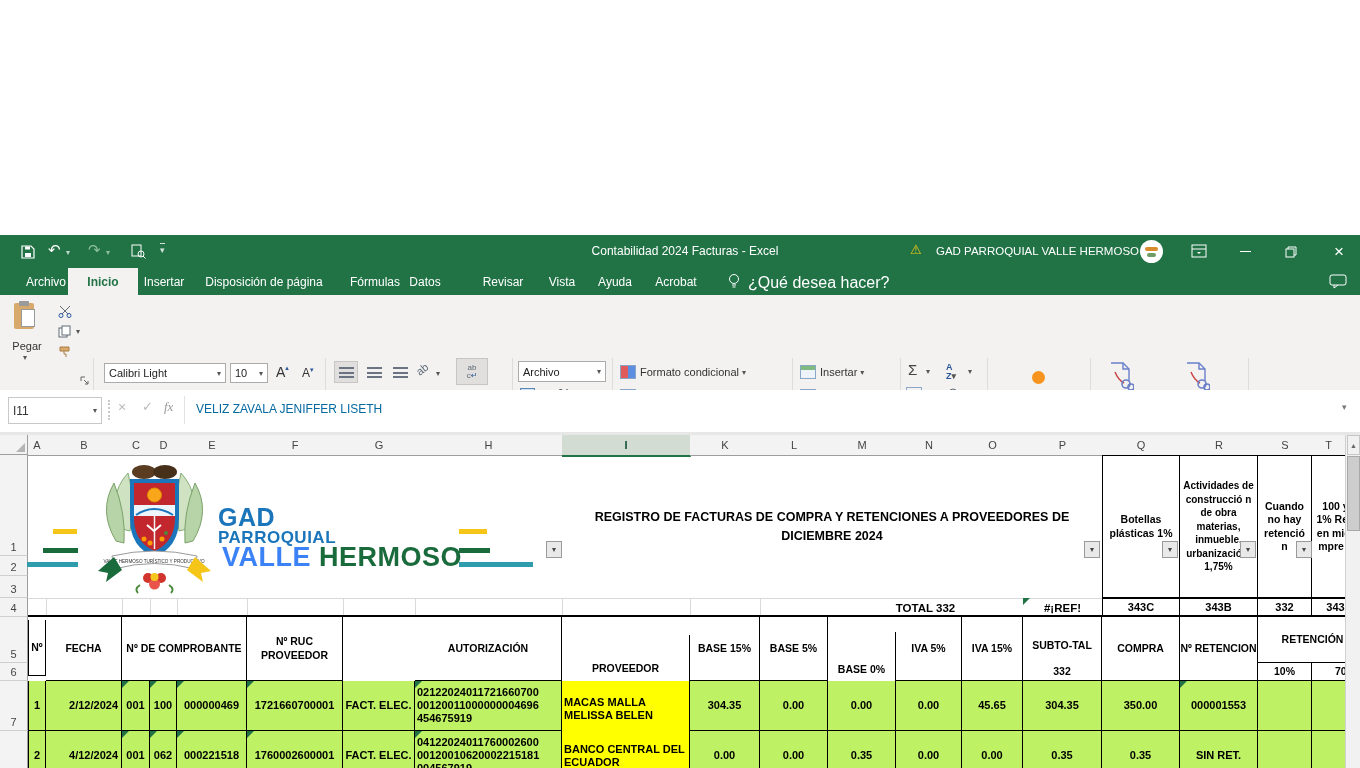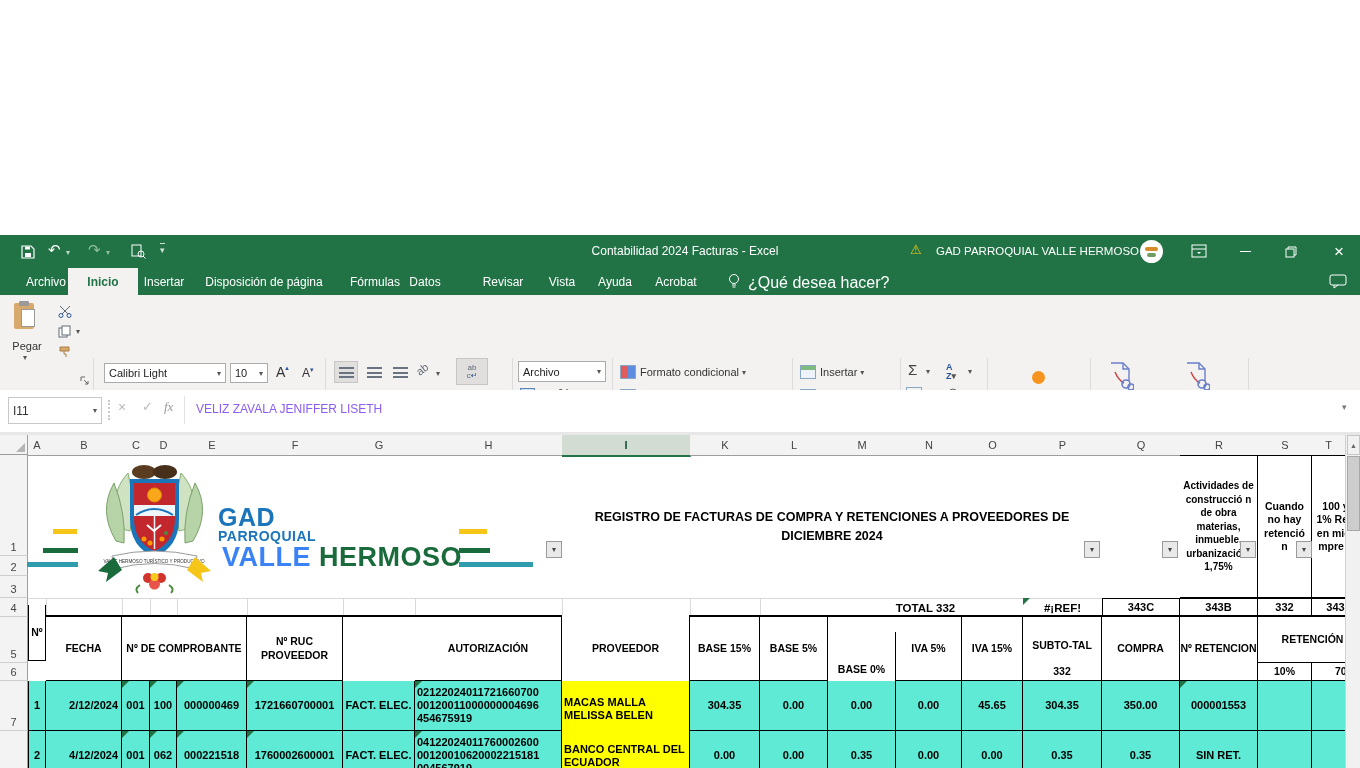--- a/index.html
+++ b/index.html
@@ -32,21 +32,21 @@
   .ch{position:absolute;top:0;height:20px;background:#f3f3f3;border-right:1px solid #c9c9c9;
       border-bottom:1px solid #9d9d9d;font-size:11px;color:#444;display:flex;align-items:center;justify-content:center}
   .chsel{background:#d2dcd2;border-bottom:2px solid #217346;color:#0f5132;font-weight:700}
   .rh{position:absolute;left:0;width:28px;background:#f3f3f3;border-right:1px solid #9d9d9d;border-bottom:1px solid #cfcfcf;
       font-size:11px;color:#444;display:flex;align-items:flex-end;justify-content:center;padding-bottom:2px;box-sizing:border-box}
   .tc{position:absolute;box-sizing:border-box;display:flex;align-items:center;justify-content:center;text-align:center;
       font-weight:700;font-size:10.5px;line-height:1.25;border-right:1px solid #000;border-bottom:1px solid #000;
       overflow:hidden;color:#000;background:#fff}
   .dc{position:absolute;box-sizing:border-box;display:flex;align-items:center;justify-content:center;text-align:center;
       font-weight:600;font-size:11px;line-height:1.18;border-right:1px solid #000;border-bottom:1px solid #000;
-      overflow:hidden;color:#000;background:#5eead4}
+      overflow:hidden;color:#000;background:#bef264}
   .bl{border-left:1px solid #000}.bt{border-top:1px solid #000}
   .tl{justify-content:flex-start;text-align:left;padding-left:2px}
   .trr{justify-content:flex-end;text-align:right;padding-right:3px}
   .yel{background:#ffff00}
   .flag::after{content:"";position:absolute;left:0;top:0;border-top:7px solid #217346;border-right:7px solid transparent}
   .dd{position:absolute;width:14px;height:15px;background:#e9e9e9;border:1px solid #9a9a9a;display:flex;align-items:center;justify-content:center;font-size:8px;color:#444}
   .gl{position:absolute;background:#d9d9d9}
   .wordmark{font-weight:800;letter-spacing:.5px}
   .wbtn{position:absolute;top:0;height:33px;width:34px;display:flex;align-items:center;justify-content:center;color:#fff}
 </style>
@@ -355,21 +355,21 @@
   <div class="fbar">
     <span class="a selbox" style="left:8px;top:7px;width:94px;height:27px;border-color:#c8c8c8">
       <span style="flex:1;font-size:12px;color:#333">I11</span>
       <span class="dda">▾</span>
     </span>
     <span class="a" style="left:108px;top:10px;height:20px;border-left:2px dotted #c9c9c9"></span>
     <span class="a" style="left:118px;top:9px;font-size:14px;color:#b9b9b9">×</span>
     <span class="a" style="left:142px;top:9px;font-size:13px;color:#b9b9b9">✓</span>
     <span class="a" style="left:164px;top:9px;font-size:13px;font-style:italic;color:#9a9a9a;font-family:'Liberation Serif',serif">fx</span>
     <span class="a" style="left:184px;top:6px;height:28px;border-left:1px solid #e2e2e2"></span>
-    <span class="a" style="left:196px;top:12px;width:1100px;font-size:12px;color:#8b5cf6;white-space:nowrap;overflow:hidden">VELIZ ZAVALA JENIFFER LISETH</span>
+    <span class="a" style="left:196px;top:12px;width:1100px;font-size:12px;color:#0369a1;white-space:nowrap;overflow:hidden">VELIZ ZAVALA JENIFFER LISETH</span>
     <span class="a" style="left:1342px;top:12px;font-size:9px;color:#777">▾</span>
   </div>
   <div class="a" style="left:0;top:197px;width:1360px;height:3px;background:#e7e7e7"></div>
 
   <div class="sheet">
 
     <span class="a" style="left:0;top:0;width:28px;height:20px;background:#f3f3f3;border-right:1px solid #9d9d9d;border-bottom:1px solid #9d9d9d">
       <span class="a" style="right:2px;bottom:2px;border-left:9px solid transparent;border-bottom:9px solid #b5b5b5"></span>
     </span>
     <span class="ch" style="left:28px;width:18px">A</span>
@@ -438,59 +438,60 @@
         <path d="M103 98 L119 112 l-10 2 2 9 -16 -12 Z" fill="#f5c518"></path>
         <circle cx="56" cy="119" r="5" fill="#d0342c"></circle>
           <circle cx="69" cy="119" r="5" fill="#d0342c"></circle>
         <circle cx="62.5" cy="125" r="5.5" fill="#e8534a"></circle>
           <circle cx="62.5" cy="118" r="4" fill="#f7c81e"></circle>
         <path d="M48 126 q-6 4 -2 8" stroke="#4a8a3c" fill="none" stroke-width="2"></path>
         <path d="M77 126 q6 4 2 8" stroke="#4a8a3c" fill="none" stroke-width="2"></path>
       </svg>
     </span>
     <span class="a wordmark" style="left:218px;top:68px;font-size:25px;color:#1b75bb">GAD</span>
-    <span class="a wordmark" style="left:218px;top:93px;font-size:14px;color:#1b75bb">PARROQUIAL</span>
+    <span class="a wordmark" style="left:218px;top:93px;font-size:17px;color:#1b75bb">PARROQUIAL</span>
     <span class="a wordmark" style="left:222px;top:107px;font-size:27px">
       <span style="color:#3b82f6">VALLE</span> <span style="color:#1a6b3c">HERMOSO</span>
     </span>
 
     <span class="a" style="left:53px;top:94px;width:24px;height:5px;background:#f5c518"></span>
     <span class="a" style="left:43px;top:113px;width:35px;height:5px;background:#1a6b3c"></span>
     <span class="a" style="left:27px;top:127px;width:51px;height:5px;background:#2e9cac"></span>
     <span class="a" style="left:459px;top:94px;width:28px;height:5px;background:#f5c518"></span>
     <span class="a" style="left:459px;top:113px;width:31px;height:5px;background:#1a6b3c"></span>
     <span class="a" style="left:459px;top:127px;width:74px;height:5px;background:#2e9cac"></span>
 
     <span class="a ic" style="left:562px;top:20px;width:540px;height:143px;padding:0 30px;text-align:center;font-weight:700;font-size:12.5px;line-height:1.5">REGISTRO DE FACTURAS DE COMPRA Y RETENCIONES A PROVEEDORES DE DICIEMBRE 2024</span>
 
     <span class="dd" style="left:546px;top:106px">▾</span>
     <span class="dd" style="left:1084px;top:106px">▾</span>
 
+    <span class="tc bl bt" style="left:1102px;top:20px;width:78px;height:143px;padding:0 2px">Botellas plásticas 1%</span>
     <span class="tc bt" style="left:1180px;top:20px;width:78px;height:143px;padding:0 2px;font-size:10px;line-height:1.35">Actividades de construcció n de obra materias, inmueble, urbanizació n 1,75%</span>
     <span class="tc bt" style="left:1258px;top:20px;width:54px;height:143px;padding:0 2px">Cuando no hay retenció n</span>
     <span class="tc bt" style="left:1312px;top:20px;width:48px;height:143px;padding:0 3px">100 y 1% Reg en micr mpre a</span>
     <span class="dd" style="left:1162px;top:106px">▾</span>
     <span class="dd" style="left:1240px;top:106px">▾</span>
     <span class="dd" style="left:1296px;top:106px">▾</span>
 
     <span class="a ic" style="left:828px;top:163px;width:195px;height:19px;font-weight:700;font-size:11.5px">TOTAL 332</span>
     <span class="a ic flag" style="left:1023px;top:163px;width:79px;height:19px;font-weight:700;font-size:11.5px">#¡REF!</span>
     <span class="tc bl bt" style="left:1102px;top:163px;width:78px;height:19px;font-size:11px">343C</span>
     <span class="tc bt" style="left:1180px;top:163px;width:78px;height:19px;font-size:11px">343B</span>
     <span class="tc bt" style="left:1258px;top:163px;width:54px;height:19px;font-size:11px">332</span>
     <span class="tc bt" style="left:1312px;top:163px;width:48px;height:19px;font-size:11px">343</span>
 
     <span class="a" style="left:28px;top:180px;width:1332px;height:2px;background:#000"></span>
 
-    <span class="tc bl" style="left:28px;top:170px;width:18px;height:56px">Nº</span>
+    <span class="tc bl" style="left:28px;top:185px;width:18px;height:56px">Nº</span>
     <span class="tc" style="left:46px;top:182px;width:76px;height:64px">FECHA</span>
     <span class="tc" style="left:122px;top:182px;width:125px;height:64px">Nº DE COMPROBANTE</span>
     <span class="tc" style="left:247px;top:182px;width:96px;height:64px">Nº RUC PROVEEDOR</span>
     <span class="tc" style="left:415px;top:182px;width:147px;height:64px">AUTORIZACIÓN</span>
-    <span class="tc" style="left:562px;top:180px;width:128px;height:68px">PROVEEDOR</span>
+    <span class="tc" style="left:562px;top:200px;width:128px;height:68px">PROVEEDOR</span>
     <span class="tc" style="left:690px;top:182px;width:70px;height:64px">BASE 15%</span>
     <span class="tc" style="left:760px;top:182px;width:68px;height:64px">BASE 5%</span>
     <span class="tc" style="left:828px;top:197px;width:68px;height:76px">BASE 0%</span>
     <span class="tc" style="left:896px;top:182px;width:66px;height:64px">IVA 5%</span>
     <span class="tc" style="left:962px;top:182px;width:61px;height:64px">IVA 15%</span>
     <span class="tc" style="left:1023px;top:182px;width:79px;height:58px">SUBTO-TAL</span>
     <span class="tc" style="left:1023px;top:228px;width:79px;height:18px">332</span>
     <span class="tc" style="left:1102px;top:182px;width:78px;height:64px">COMPRA</span>
     <span class="tc" style="left:1180px;top:182px;width:78px;height:64px">Nº RETENCION</span>
     <span class="tc" style="left:1258px;top:182px;width:110px;height:46px">RETENCIÓN</span>

